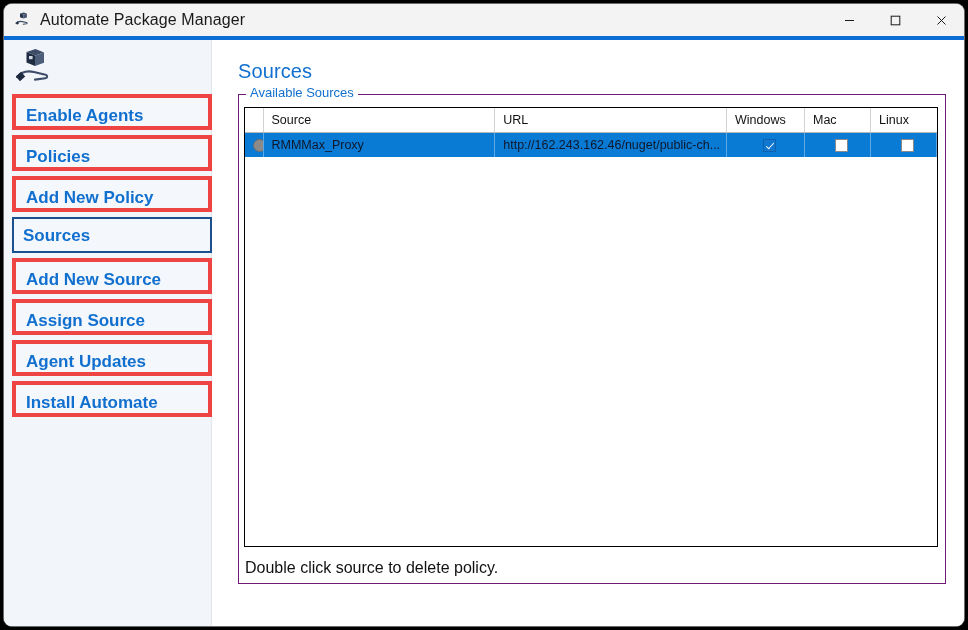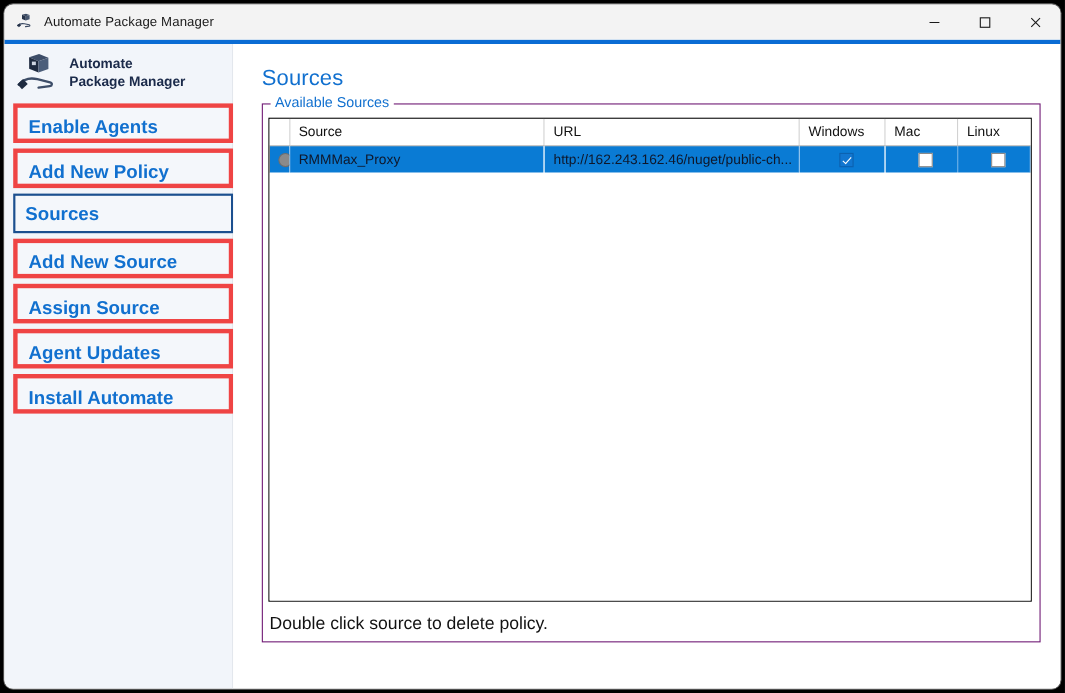--- a/index.html
+++ b/index.html
@@ -31,21 +31,21 @@
     align-items: center;
     border-bottom: none;
   }
   .titlebar-icon {
     width: 18px; height: 18px;
     margin-left: 10px; margin-right: 8px;
     flex: 0 0 auto;
     display: flex; align-items: center; justify-content: center;
   }
   .titlebar-title {
-    font-size: 12px;
+    font-size: 16px;
     color: #1a1a1a;
     letter-spacing: 0.1px;
     white-space: nowrap;
   }
   .titlebar-spacer { flex: 1 1 auto; }
   .winbtn {
     width: 46px; height: 32px;
     display: flex; align-items: center; justify-content: center;
     color: #1a1a1a;
     font-size: 11px;
@@ -301,28 +301,25 @@
         <span class="brand-logo">
           <svg width="40" height="40" viewBox="0 0 40 40">
             <path d="M12.5 5.0 L21.5 2.0 L30.0 5.5 L21.0 8.6 Z" fill="#3d4d68"></path>
             <path d="M12.5 5.0 L21.0 8.6 L21.0 19.0 L12.5 15.6 Z" fill="#1f2b40"></path>
             <path d="M21.0 8.6 L30.0 5.5 L30.0 15.8 L21.0 19.0 Z" fill="#4c5e7a"></path>
             <rect x="15.0" y="9.0" width="3.6" height="3.2" fill="#cfd6e2"></rect>
             <path d="M3.0 30.0 C7.5 24.8 14.0 23.5 20.0 25.0 L31.5 27.8 C33.8 28.4 33.6 31.0 31.3 31.3 L21.0 32.6" fill="none" stroke="#3d4d68" stroke-width="2.1" stroke-linecap="round" stroke-linejoin="round"></path>
             <path d="M1.8 29.6 L7.0 24.8 L11.2 29.4 L6.0 34.2 Z" fill="#1f2b40"></path>
           </svg>
         </span>
-        <span class="brand-text">
-          <span class="l1">Automate</span>
-          <span class="l2">Package Manager</span>
-        </span>
       </div>
 
       <div class="navlist">
         <button class="navbtn">Enable Agents</button>
+        <button class="navbtn">Policies</button>
         <button class="navbtn">Add New Policy</button>
         <button class="navbtn selected">Sources</button>
         <button class="navbtn">Add New Source</button>
         <button class="navbtn">Assign Source</button>
         <button class="navbtn">Agent Updates</button>
         <button class="navbtn">Install Automate</button>
       </div>
     </div>
 
     <div class="main">

